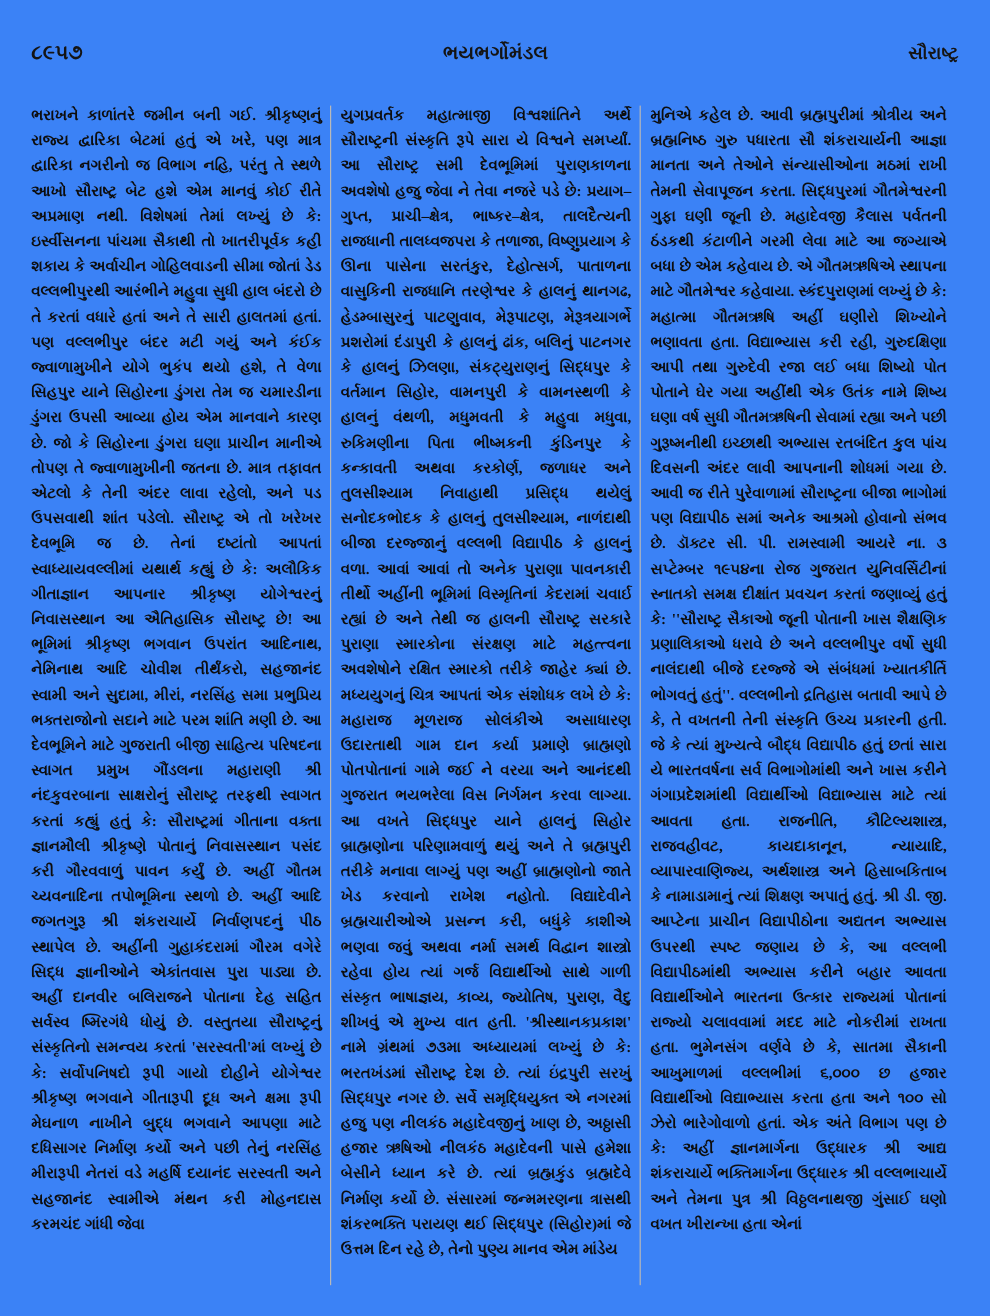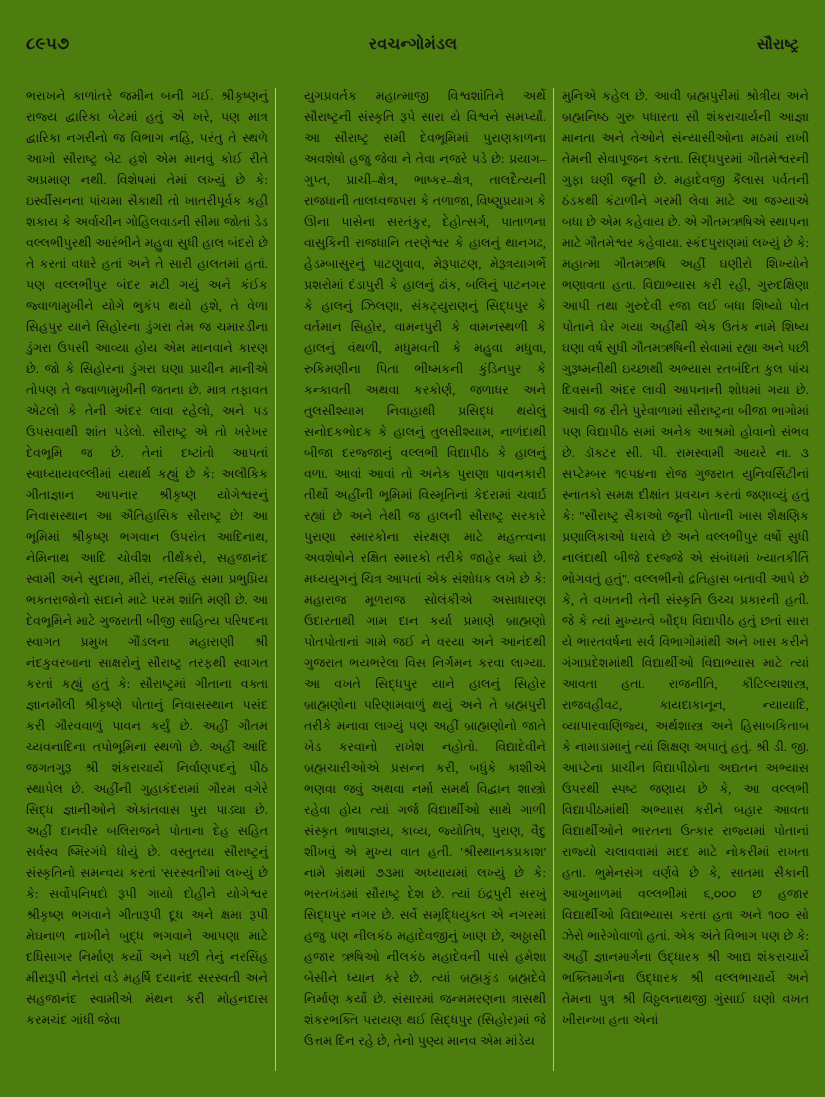--- a/index.html
+++ b/index.html
@@ -5,21 +5,21 @@
   html, body {
     margin: 0;
     padding: 0;
     background: #ffffff;
   }
 
   .page {
     position: relative;
     width: 825px;
     height: 1097px;
-    background: #4d7c0f;
+    background: #3b82f6;
     overflow: hidden;
     font-family: "Liberation Serif", "DejaVu Serif", serif;
     color: #101010;
   }
 
   
   .running-head {
     position: absolute;
     left: 26px;
     right: 26px;
@@ -56,24 +56,25 @@
     top: 86px;
     bottom: 26px;
     display: flex;
     align-items: stretch;
   }
 
   .col {
     position: relative;
     flex: 0 0 auto;
     box-sizing: border-box;
+    font-weight: bold;
   }
 
   .col-1 { width: 242px; }
-  .col-2 { width: 242px; margin-left: 20px; }
+  .col-2 { width: 242px; }
   .col-3 { width: 247px; }
 
   .rule {
     flex: 0 0 auto;
     width: 16px;
     position: relative;
   }
   .rule::after {
     content: "";
     position: absolute;
@@ -100,21 +101,21 @@
     -webkit-font-smoothing: antialiased;
   }
 </style>
 </head>
 <body>
 
 <div class="page">
 
   <div class="running-head">
     <span class="head-folio">૮૯૫૭</span>
-    <span class="head-title">રવચન્ગોમંડલ</span>
+    <span class="head-title">ભયભર્ગોમંડલ</span>
     <span class="head-entry">સૌરાષ્ટ્ર</span>
   </div>
 
   <div class="columns">
 
     <div class="col col-1">
       <p class="col-text">ભરાખને કાળાંતરે જમીન બની ગઈ. શ્રીકૃષ્ણનું રાજ્ય દ્વારિકા બેટમાં હતું એ ખરે, પણ માત્ર દ્વારિકા નગરીનો જ વિભાગ નહિ, પરંતુ તે સ્થળે આખો સૌરાષ્ટ્ર બેટ હશે એમ માનવું કોઈ રીતે અપ્રમાણ નથી. વિશેષમાં તેમાં લખ્યું છે કે: ઇર્સ્વીસનના પાંચમા સૈકાથી તો ખાતરીપૂર્વક કહી શકાય કે અર્વાચીન ગોહિલવાડની સીમા જોતાં ડેડ વલ્લભીપુરથી આરંભીને મહુવા સુધી હાલ બંદરો છે તે કરતાં વધારે હતાં અને તે સારી હાલતમાં હતાં. પણ વલ્લભીપુર બંદર મટી ગયું અને કંઈક જ્વાળામુખીને યોગે ભુકંપ થયો હશે, તે વેળા સિહપુર યાને સિહોરના ડુંગરા તેમ જ ચમારડીના ડુંગરા ઉપસી આવ્યા હોય એમ માનવાને કારણ છે. જો કે સિહોરના ડુંગરા ઘણા પ્રાચીન માનીએ તોપણ તે જ્વાળામુખીની જતના છે. માત્ર તફાવત એટલો કે તેની અંદર લાવા રહેલો, અને પડ ઉપસવાથી શાંત પડેલો. સૌરાષ્ટ્ર એ તો ખરેખર દેવભૂમિ જ છે. તેનાં દષ્ટાંતો આપતાં સ્વાધ્યાયવલ્લીમાં યથાર્થ કહ્યું છે કે: અલૌકિક ગીતાજ્ઞાન આપનાર શ્રીકૃષ્ણ યોગેશ્વરનું નિવાસસ્થાન આ ઐતિહાસિક સૌરાષ્ટ્ર છે! આ ભૂમિમાં શ્રીકૃષ્ણ ભગવાન ઉપરાંત આદિનાથ, નેમિનાથ આદિ ચોવીશ તીર્થંકરો, સહજાનંદ સ્વામી અને સુદામા, મીરાં, નરસિંહ સમા પ્રભુપ્રિય ભક્તરાજોનો સદાને માટે પરમ શાંતિ મણી છે. આ દેવભૂમિને માટે ગુજરાતી બીજી સાહિત્ય પરિષદના સ્વાગત પ્રમુખ ગૌંડલના મહારાણી શ્રી નંદકુવરબાના સાક્ષરોનું સૌરાષ્ટ્ર તરફથી સ્વાગત કરતાં કહ્યું હતું કે: સૌરાષ્ટ્રમાં ગીતાના વક્તા જ્ઞાનમૌલી શ્રીકૃષ્ણે પોતાનું નિવાસસ્થાન પસંદ કરી ગૌરવવાળું પાવન કર્યું છે. અહીં ગૌતમ ચ્યવનાદિના તપોભૂમિના સ્થળો છે. અહીં આદિ જગતગુરૂ શ્રી શંકરાચાર્યે નિર્વાણપદનું પીઠ સ્થાપેલ છે. અહીંની ગુહાકંદરામાં ગૌરમ વગેરે સિદ્ધ જ્ઞાનીઓને એકાંતવાસ પુરા પાડ્યા છે. અહીં દાનવીર બલિરાજને પોતાના દેહ સહિત સર્વસ્વ ષ્મિરગંધે ધોયું છે. વસ્તુતયા સૌરાષ્ટ્રનું સંસ્કૃતિનો સમન્વય કરતાં 'સરસ્વતી'માં લખ્યું છે કે: સર્વોપનિષદો રૂપી ગાયો દોહીને યોગેશ્વર શ્રીકૃષ્ણ ભગવાને ગીતારૂપી દૂધ અને ક્ષમા રૂપી મેઘનાળ નાખીને બુદ્ધ ભગવાને આપણા માટે દધિસાગર નિર્માણ કર્યો અને પછી તેનું નરસિંહ મીરારૂપી નેતરાં વડે મહર્ષિ દયાનંદ સરસ્વતી અને સહજાનંદ સ્વામીએ મંથન કરી મોહનદાસ કરમચંદ ગાંધી જેવા</p>
     </div>
 
     <div class="rule"></div>

